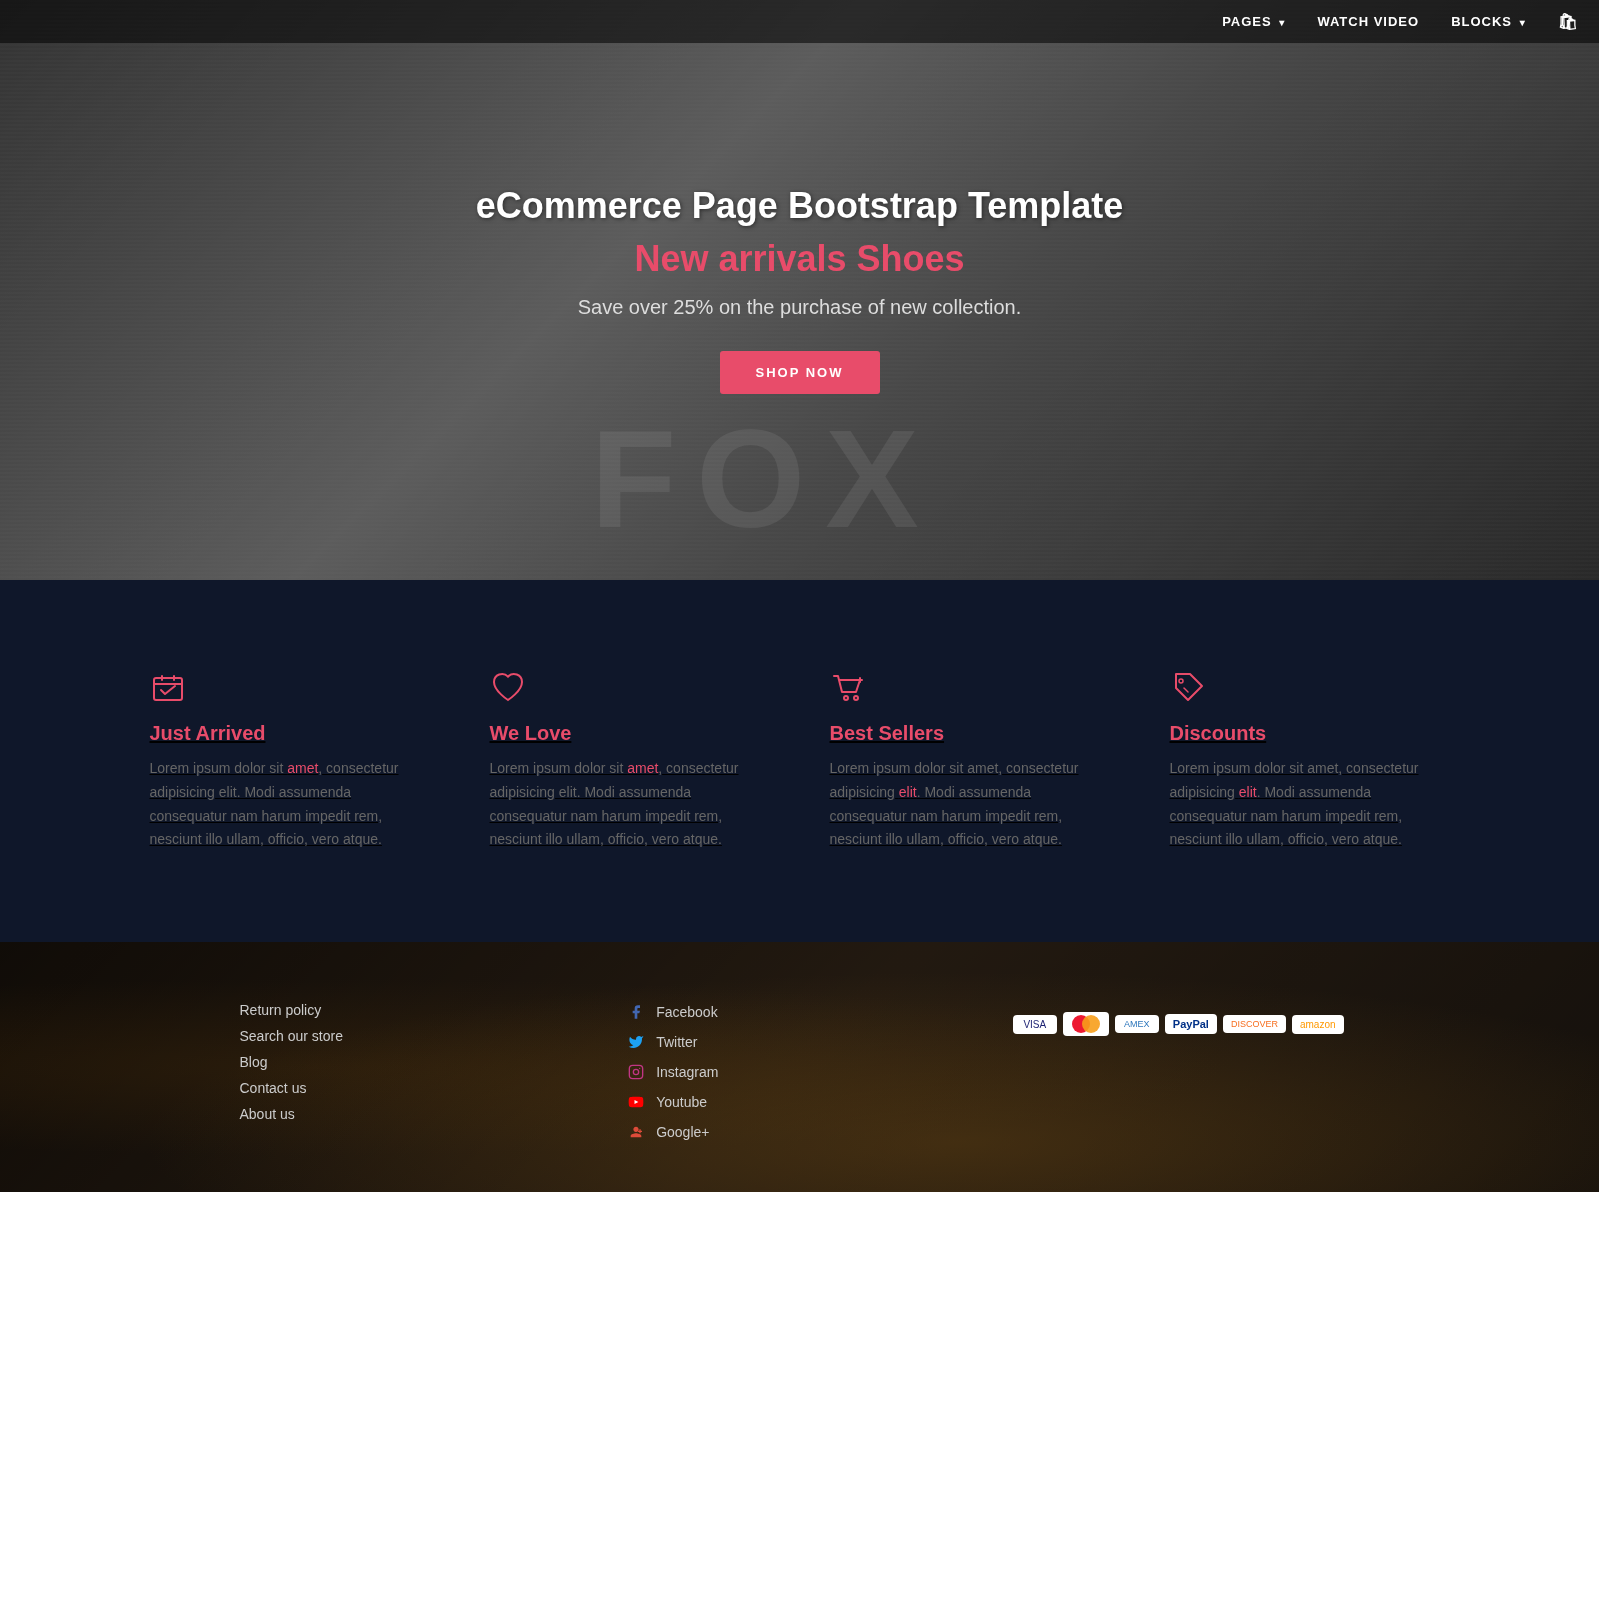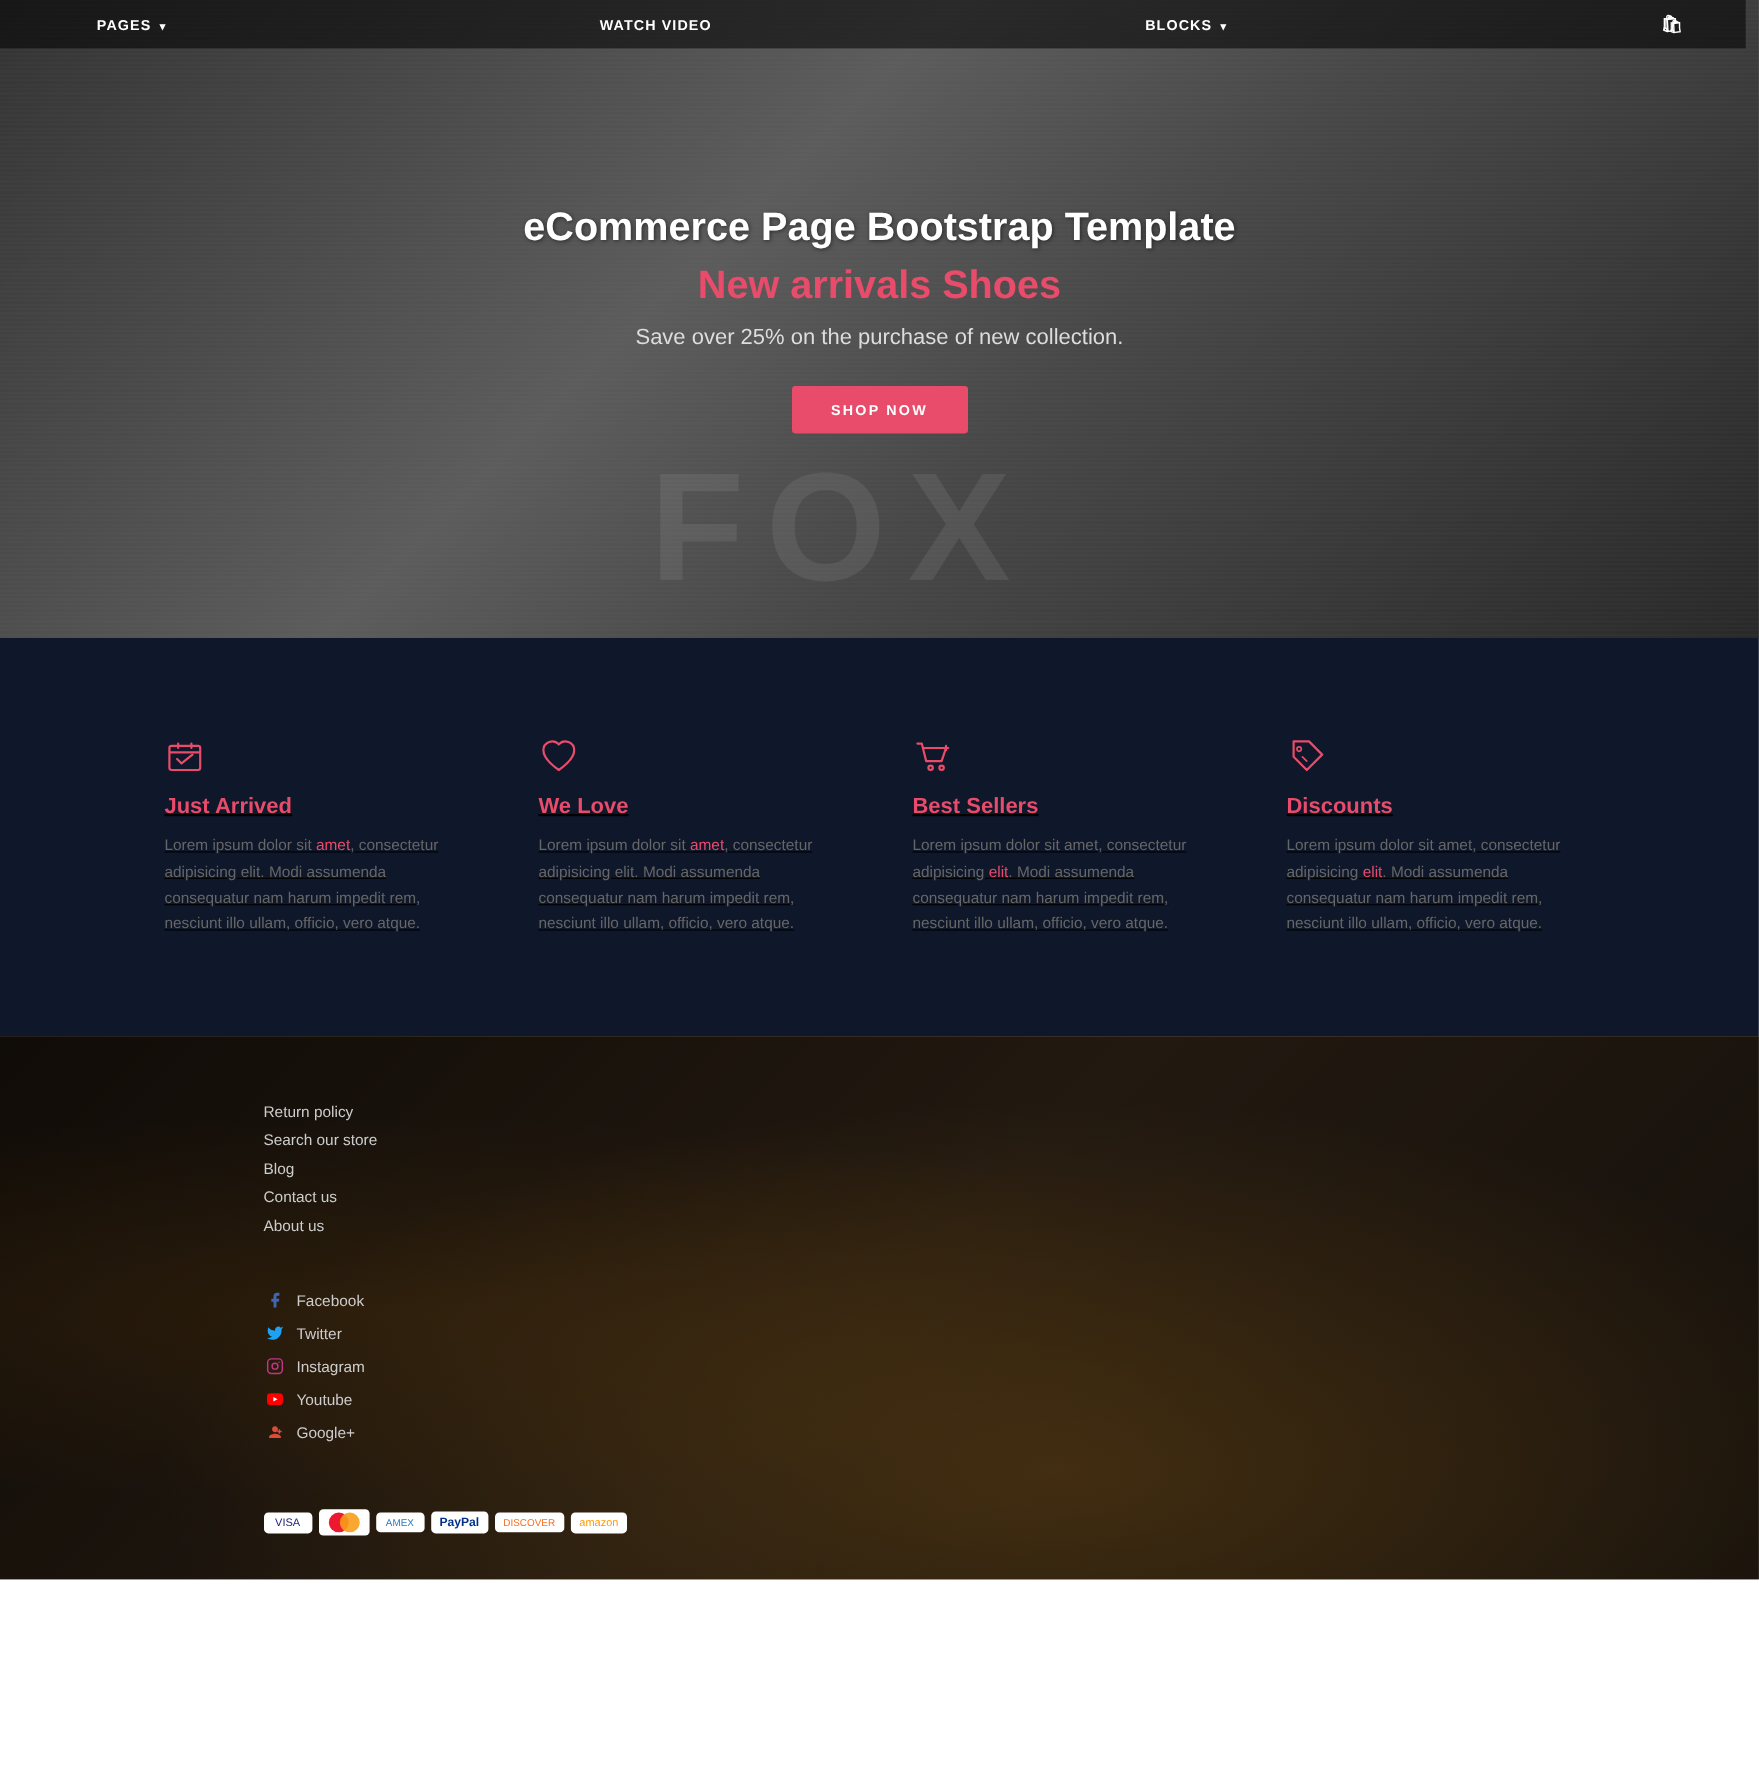--- a/index.html
+++ b/index.html
@@ -1,26 +1,26 @@
 <!DOCTYPE html>
 <html><head>
   <meta charset="utf-8">
   <style>
     * { margin: 0; padding: 0; box-sizing: border-box; }
     body { font-family: 'Helvetica Neue', Arial, sans-serif; overflow-x: hidden; background: #fff; }
 
     
     .top-nav {
       position: absolute;
-      top: 0; left: 0; right: 12px;
+      top: 0; left: 0; right: 0;
       z-index: 10;
       display: flex;
-      justify-content: space-between;
+      justify-content: flex-end;
       align-items: center;
-      padding: 12px 56px;
+      padding: 12px 20px;
       background: rgba(0,0,0,0.55);
     }
     .top-nav a {
       color: #fff;
       text-decoration: none;
       font-size: 13px;
       font-weight: 600;
       letter-spacing: 1px;
       text-transform: uppercase;
       margin-left: 32px;
@@ -157,21 +157,21 @@
         radial-gradient(ellipse at 20% 50%, rgba(80,50,10,0.3) 0%, transparent 50%);
       pointer-events: none;
     }
     .footer-inner {
       position: relative;
       z-index: 1;
       max-width: 1200px;
       margin: 0 auto;
       padding: 0 40px;
       display: grid;
-      grid-template-columns: 1fr;
+      grid-template-columns: 1fr 1fr 1fr;
       gap: 40px;
       align-items: start;
     }
     .footer-col a {
       display: block;
       color: #ccc;
       text-decoration: none;
       font-size: 14px;
       margin-bottom: 10px;
       cursor: pointer;

